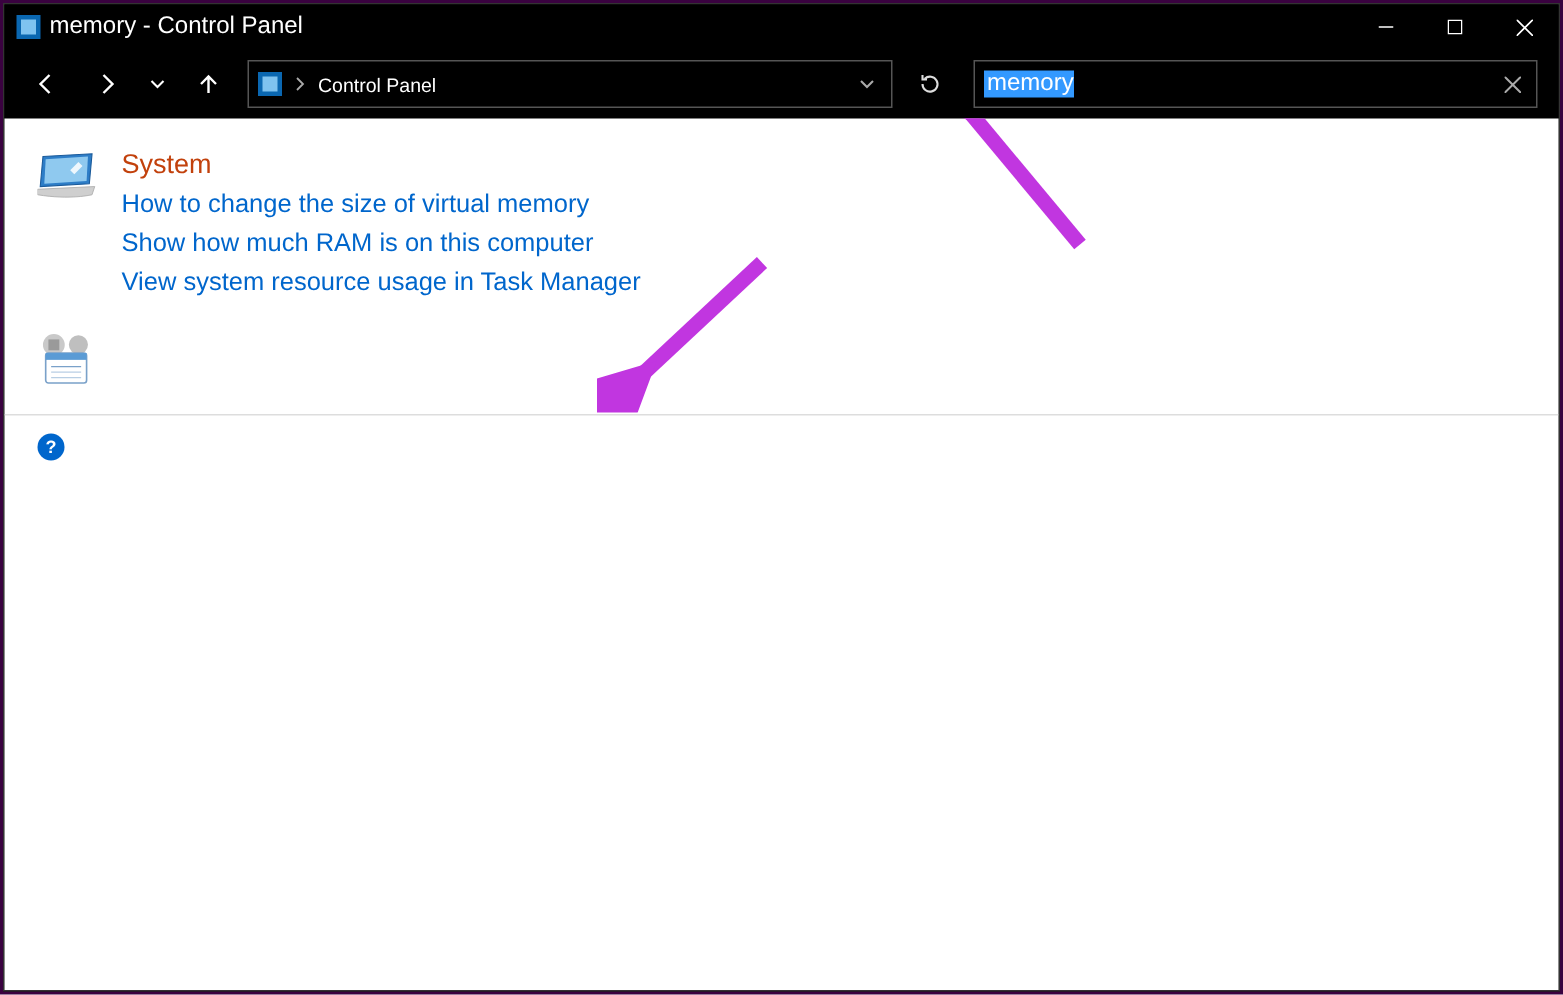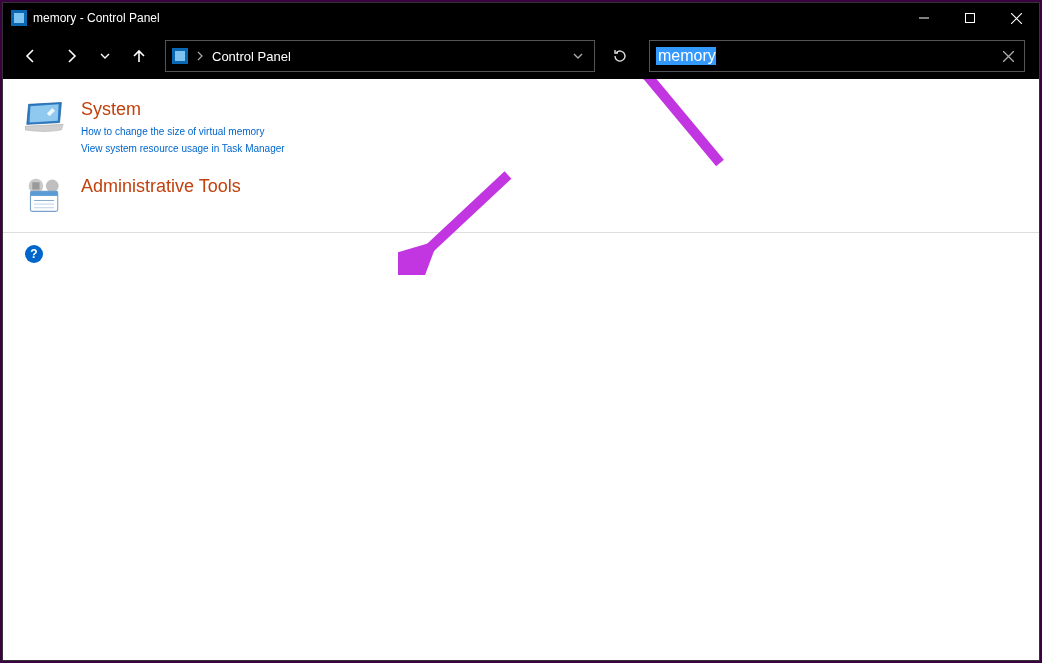--- a/index.html
+++ b/index.html
@@ -20,21 +20,21 @@
     display: flex;
     flex-direction: column;
   }
   
   .titlebar {
     height: 30px;
     background: #000;
     display: flex;
     align-items: center;
     color: #fff;
-    font-size: 12px;
+    font-size: 16px;
   }
   .titlebar-icon {
     width: 16px; height: 16px;
     margin: 0 6px 0 8px;
     background: #0a67b1;
     position: relative;
   }
   .titlebar-icon::after{
     content:"";
     position:absolute; top:3px; left:3px; right:3px; bottom:3px;
@@ -130,21 +130,21 @@
   .ric svg { width:40px; height:38px; }
   .result-body { }
   .result-title {
     color: #c2410c;
     font-size: 18px;
     font-weight: 400;
     margin-bottom: 6px;
   }
   .result-link {
     color: #0066cc;
-    font-size: 10px;
+    font-size: 17px;
     display: flex;
     align-items: center;
     gap: 6px;
     margin-bottom: 6px;
     cursor: pointer;
   }
   .shield-icon {
     width:14px; height:14px; flex-shrink:0;
   }
   .divider {
@@ -262,20 +262,23 @@
           <path d="M4 4 L40 2 L38 24 L2 26 Z" fill="#2d7dc7" stroke="#1a5a9a" stroke-width="0.8"></path>
           <path d="M6 6 L37 4 L36 22 L5 24 Z" fill="#8fc9ef"></path>
           <path d="M30 8 l-6 6 3 3 6-6z" fill="#fff" opacity="0.85"></path>
           <path d="M0 28 L42 26 L40 32 C40 32 24 36 0 32 Z" fill="#cfcfcf" stroke="#aaa" stroke-width="0.6"></path>
         </svg>
       </div>
       <div class="result-body">
         <div class="result-title">System</div>
         <div class="result-link">
             <span>How to change the size of virtual memory</span>
+          </div>
+        <div class="result-link">
+            <span>Show how much RAM is on this computer</span>
           </div>
         <div class="result-link">
             <span>View system resource usage in Task Manager</span>
           </div>
       </div>
     </div>
 
     <div class="result-block">
       <div class="ric">
         <svg viewBox="0 0 44 40">
@@ -283,21 +286,20 @@
           <rect x="8" y="6" width="8" height="8" fill="#9a9a9a"></rect>
           <circle cx="30" cy="10" r="7" fill="#bfbfbf"></circle>
           <rect x="6" y="16" width="30" height="22" rx="2" fill="#fff" stroke="#7aa1c9" stroke-width="1.2"></rect>
           <rect x="6" y="16" width="30" height="5" fill="#5a9bd5"></rect>
           <line x1="10" y1="26" x2="32" y2="26" stroke="#7aa1c9"></line>
           <line x1="10" y1="30" x2="32" y2="30" stroke="#b8cee4"></line>
           <line x1="10" y1="34" x2="32" y2="34" stroke="#b8cee4"></line>
         </svg>
       </div>
       <div class="result-body">
-        <div class="result-title">Administrative Tools</div>
       </div>
     </div>
 
     <hr class="divider">
 
     <div class="help-row">
       <span class="help-icon">?</span>
     </div>
 
     <div class="annot" style="left:395px; top:86px;">

